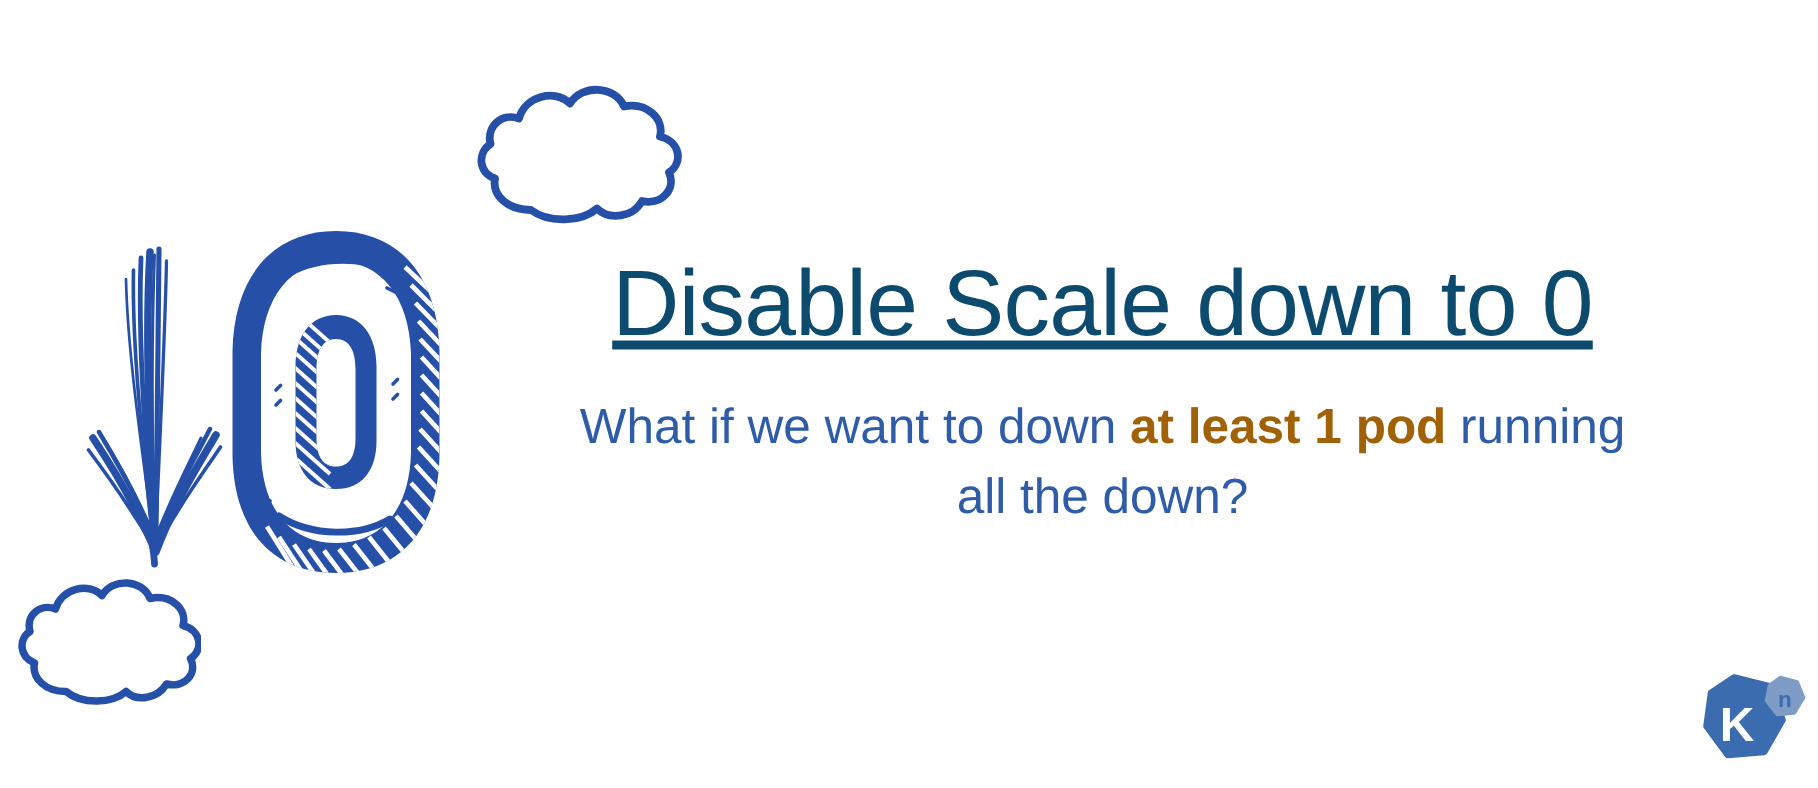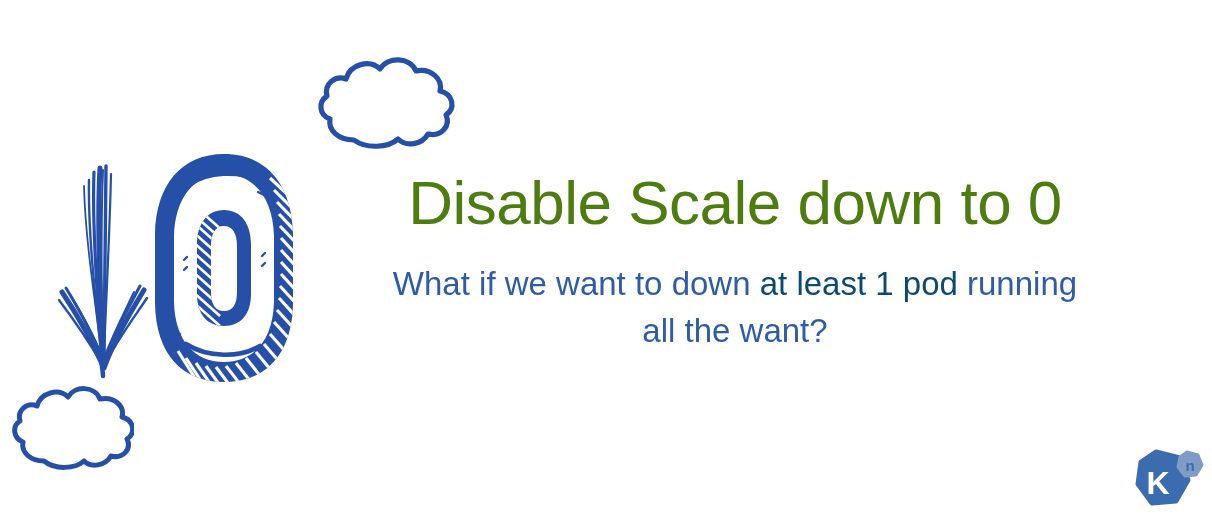--- a/index.html
+++ b/index.html
@@ -55,34 +55,35 @@
     top: 168px;
     width: 810px;
     text-align: center;
   }
   #page-title {
     margin: 0;
     font-size: 62px;
     font-weight: 400;
     letter-spacing: -0.5px;
     line-height: 1.12;
-    color: #4d7c0f;
+    color: #0c4a6e;
     white-space: nowrap;
+    text-decoration: underline;
   }
   #subtitle {
     margin: 0;
     padding-top: 24px;
     font-size: 33px;
     font-weight: 400;
     line-height: 1.42;
     color: #2f5ca8;
   }
   #subtitle .strong {
-    font-weight: 400;
-    color: #0c4a6e;
+    font-weight: 700;
+    color: #a16207;
     text-align: center;
   }
 
   
   #logo {
     position: absolute;
     left: 1128px;
     top: 446px;
     width: 78px;
     height: 74px;
@@ -215,21 +216,21 @@
         <path d="M122,118 L125,115"></path>
       <path d="M36,188 L40,186"></path>
         <path d="M118,44 L124,47"></path>
     </g>
   </svg>
 
   <div id="text-block">
     <h1 id="page-title">Disable Scale down to 0</h1>
     <p id="subtitle">
       <span>What if we want to down </span><span class="strong">at least 1 pod</span><span> running</span><br>
-      <span>all the want?</span>
+      <span>all the down?</span>
     </p>
   </div>
 
   <svg id="logo" viewBox="0 0 78 74">
 
     <path d="M28,6 L52,12 L60,34 L48,55 L24,57 L10,38 L13,16 Z" fill="#3b6cb0" stroke="#3b6cb0" stroke-width="5" stroke-linejoin="round"></path>
     <text x="30" y="48" text-anchor="middle" font-family="Liberation Sans, sans-serif" font-size="32" font-weight="700" fill="#ffffff">K</text>
 
     <path d="M59,6 L70,9 L74,19 L68,29 L57,30 L50,21 L52,11 Z" fill="#7e9cc6" stroke="#7e9cc6" stroke-width="3" stroke-linejoin="round"></path>
     <text x="62" y="25" text-anchor="middle" font-family="Liberation Sans, sans-serif" font-size="15" font-weight="700" fill="#3b6cb0">n</text>

